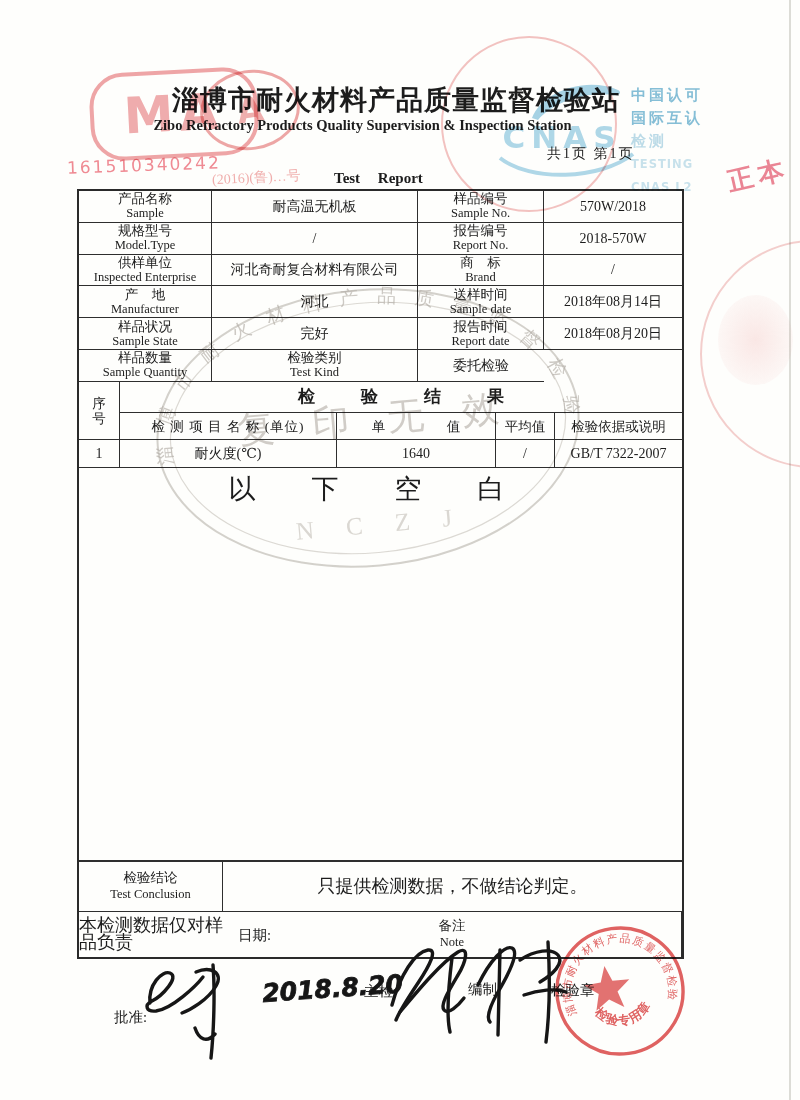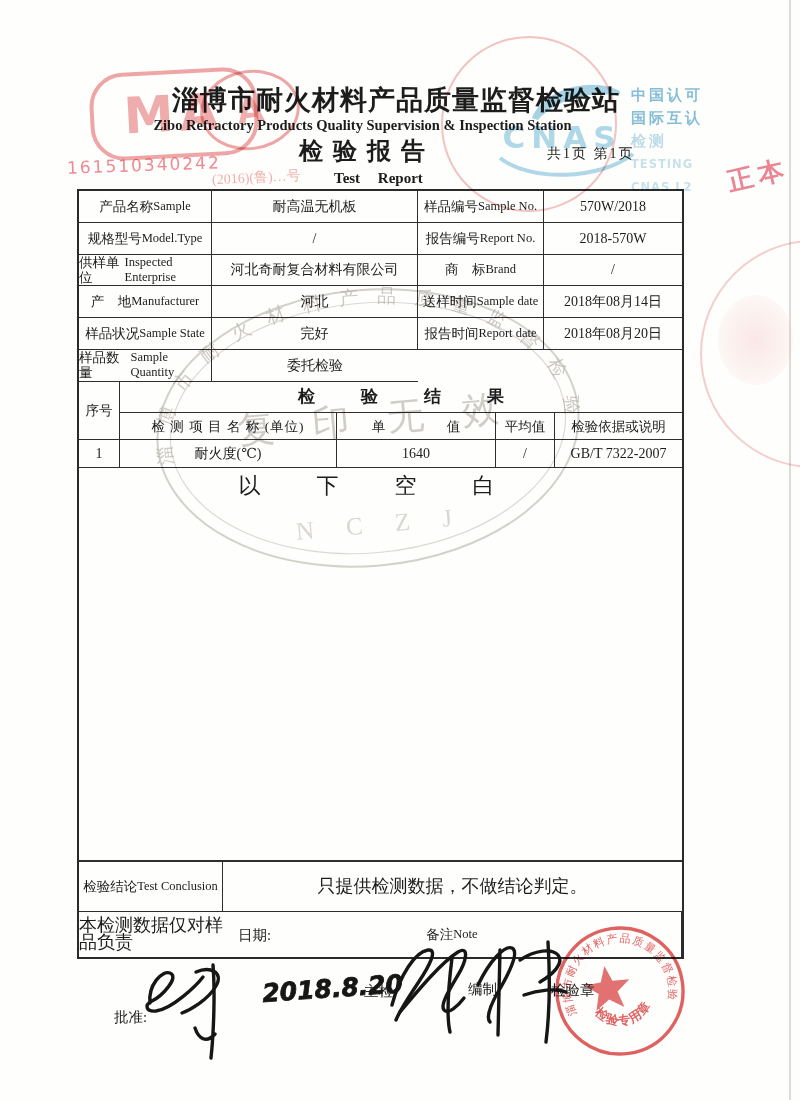--- a/index.html
+++ b/index.html
@@ -9,34 +9,34 @@
   
   .station-cn{top:82px;left:0;right:8px;text-align:center;font-size:27px;font-weight:bold;letter-spacing:1px;z-index:2;}
   .station-en{top:117px;left:0;right:75px;text-align:center;font-size:14.5px;font-weight:bold;z-index:2;}
   .report-title{top:135px;left:299px;font-size:24px;font-weight:bold;letter-spacing:10px;z-index:2;}
   .page-info{top:145px;left:547px;font-size:14px;letter-spacing:2px;z-index:2;}
   .report-title-en{top:170px;left:334px;font-size:15px;font-weight:bold;word-spacing:14px;z-index:2;}
   
   .report-table{top:189px;left:77px;width:603px;border:2.4px solid #2a2a2a;z-index:2;background:transparent;}
   .report-table *{box-sizing:border-box;}
   .grid{display:grid;}
-  .cell{display:flex;align-items:center;justify-content:center;
+  .cell{display:flex;flex-direction:column;align-items:center;justify-content:center;
         border-right:1.4px solid #2e2e2e;border-bottom:1.4px solid #2e2e2e;line-height:15px;}
   .cell.noR{border-right:none;}
   .cell.noB{border-bottom:none;}
   .lab-cn{font-size:13.5px;}
   .lab-en{font-size:12.5px;}
   .val{font-size:14px;}
   .info-grid{grid-template-columns:133px 206px 126px 1fr;grid-auto-rows:31.8px;}
   .res-grid{grid-template-columns:41px 217px 159px 59px 1fr;grid-template-rows:31px 27.6px 27.6px;}
   .idx-cell{grid-row:1/3;grid-column:1;}
   .sec-title{grid-row:1;grid-column:2/6;font-size:17px;font-weight:bold;letter-spacing:46px;}
   .sec-title .sp{margin-right:-46px;}
   .blank-cell{height:394px;border-bottom:2.2px solid #2e2e2e;display:flex;justify-content:center;align-items:flex-start;}
-  .blank-note{margin-top:3px;font-size:22px;letter-spacing:56px;padding-left:28px;}
+  .blank-note{margin-top:3px;font-size:27px;letter-spacing:56px;padding-left:28px;}
   .con-grid{grid-template-columns:144px 1fr;grid-template-rows:49.6px 45.2px;}
   .con-grid .cell{line-height:17px;}
   .con-text{font-size:18px;}
   
   .foot-lab{font-size:14.5px;z-index:2;}
   
   .stamp{z-index:4;pointer-events:none;mix-blend-mode:multiply;}
   .cma-box{top:70px;left:90px;width:160px;height:80px;border:4px solid rgba(226,92,96,.55);
            border-radius:34px;display:flex;align-items:center;justify-content:center;transform:rotate(-3deg);}
   .cma-letters{font-family:"DejaVu Sans",sans-serif;font-size:50px;font-weight:bold;color:rgba(226,92,96,.5);letter-spacing:6px;}
@@ -76,21 +76,20 @@
       <text font-size="19" letter-spacing="18" fill="#a59f98" opacity="0.6">
         <textPath href="#wmArc" startOffset="14">淄博市耐火材料产品质量监督检验站</textPath>
       </text>
       <text x="388" y="432" text-anchor="middle" font-size="37" letter-spacing="38" fill="#a29c94" opacity="0.55">复印无效</text>
       <text x="372" y="533" text-anchor="middle" font-size="25" letter-spacing="13" fill="#b0aaa2" opacity="0.5">N C Z J</text>
     </g>
   </svg>
 
   <div class="abs station-cn">淄博市耐火材料产品质量监督检验站</div>
   <div class="abs station-en">Zibo Refractory Products Quality Supervision &amp; Inspection Station</div>
-  <div class="abs report-title">检验报告</div>
   <div class="abs page-info">共1页 第1页</div>
   <div class="abs report-title-en">Test Report</div>
 
   <div class="abs report-table">
 
     <div class="grid info-grid">
 
       <div class="cell">
         <div class="lab-cn">产品名称</div>
         <div class="lab-en">Sample</div>
@@ -162,20 +161,24 @@
         <div class="lab-cn">报告时间</div>
         <div class="lab-en">Report date</div>
         </div>
       <div class="cell noR">
         <div class="val">2018年08月20日</div>
         </div>
 
       <div class="cell">
         <div class="lab-cn">样品数量</div>
         <div class="lab-en">Sample Quantity</div>
+        </div>
+      <div class="cell">
+        <div class="lab-cn">检验类别</div>
+        <div class="lab-en">Test Kind</div>
         </div>
       <div class="cell noR">
         <div class="val">委托检验</div>
         </div>
     </div>
 
     <div class="grid res-grid">
       <div class="cell idx-cell">
         <div class="lab-cn">序</div>
         <div class="lab-cn">号</div>

